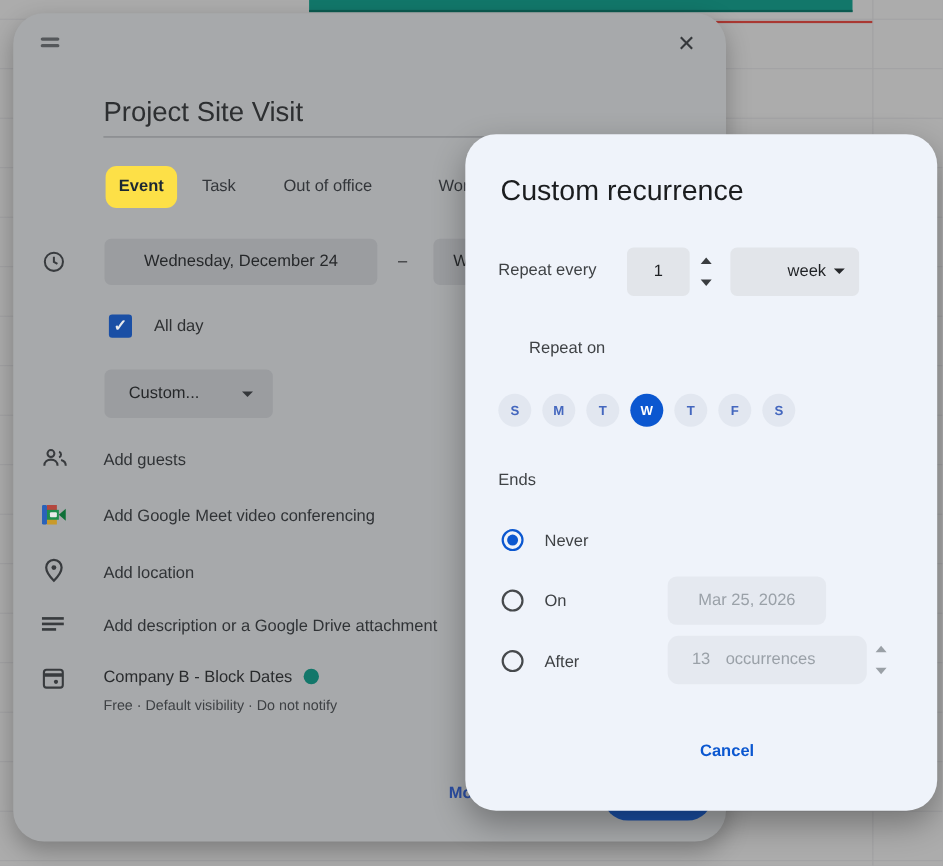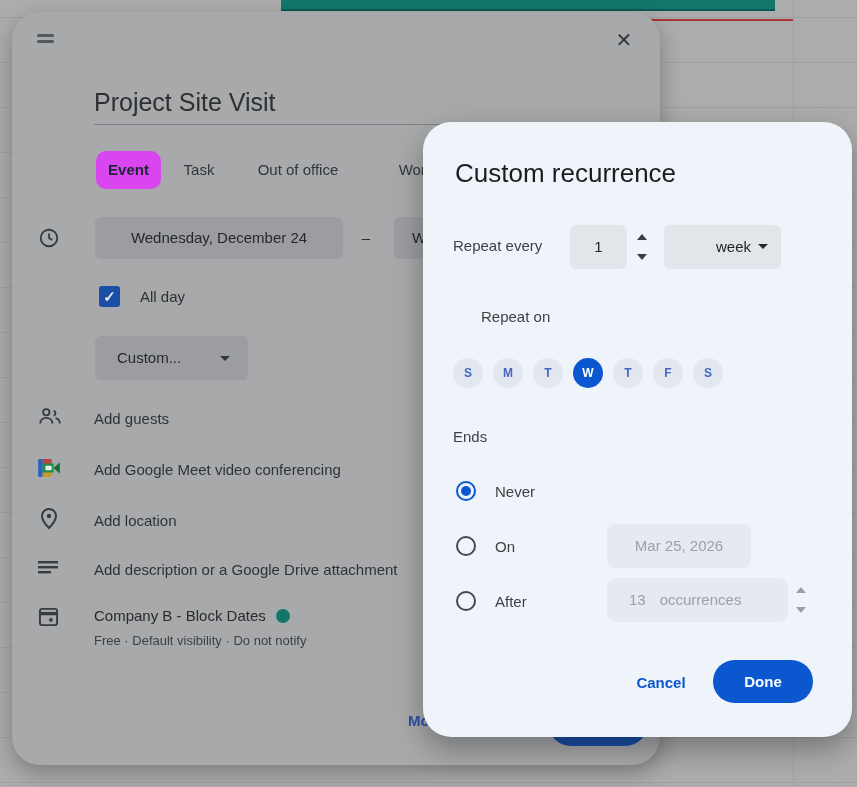--- a/index.html
+++ b/index.html
@@ -23,21 +23,21 @@
     left:12px;top:12px;width:648px;height:753px;background:#A7A9AB;
     border-radius:28px;box-shadow:0 8px 22px rgba(0,0,0,.28);
   }
   .drag-handle{left:25px;top:22px;width:17px;height:9px;}
   .drag-handle i{display:block;height:2.5px;background:#55585B;margin-bottom:3.5px;border-radius:2px;}
   .close-x{left:598px;top:14px;width:28px;height:28px;line-height:28px;text-align:center;
     font-size:20px;color:#35383B;cursor:pointer;}
   .ev-title{left:82px;top:76px;font-size:25px;color:#2D2F31;}
   .ev-title-underline{left:82px;top:112px;width:554px;height:1px;background:#7E8083;}
   .tab{top:139px;height:38px;line-height:38px;font-size:15px;color:#33363A;text-align:center;}
-  .tab-event{left:84px;width:65px;background:#d946ef;border-radius:10px;color:#1B2733;font-weight:bold;}
+  .tab-event{left:84px;width:65px;background:#fde047;border-radius:10px;color:#1B2733;font-weight:bold;}
   .tab-task{left:162px;width:50px;}
   .tab-ooo{left:226px;width:120px;}
   .tab-work{left:364px;width:80px;}
   .icon-col{left:26px;width:24px;height:24px;color:#383B3E;}
   .field{background:#9B9DA0;border-radius:6px;font-size:15px;color:#26282A;}
   .date-start{left:83px;top:205px;width:248px;height:42px;line-height:42px;text-align:center;}
   .date-sep{left:344px;top:205px;width:20px;height:42px;line-height:42px;text-align:center;color:#2A2C2E;font-size:15px;}
   .date-end{left:382px;top:205px;width:110px;height:42px;line-height:42px;padding-left:18px;box-sizing:border-box;}
   .checkbox{left:87px;top:274px;width:21px;height:21px;background:#1A4FA5;border-radius:3px;
     color:#E8EAED;font-size:15px;line-height:21px;text-align:center;font-weight:bold;}
@@ -229,14 +229,13 @@
   <div class="abs m-label rl-after">After</div>
   <div class="abs dis-field after-occ">
     <span>13</span><span class="occ-suffix">occurrences</span>
   </div>
   <div class="abs after-spinner">
     <span class="tri-up"></span>
     <span class="tri-down"></span>
   </div>
 
   <div class="abs btn-cancel">Cancel</div>
-  <div class="abs btn-done">Done</div>
 </div>
 
 </body></html>

